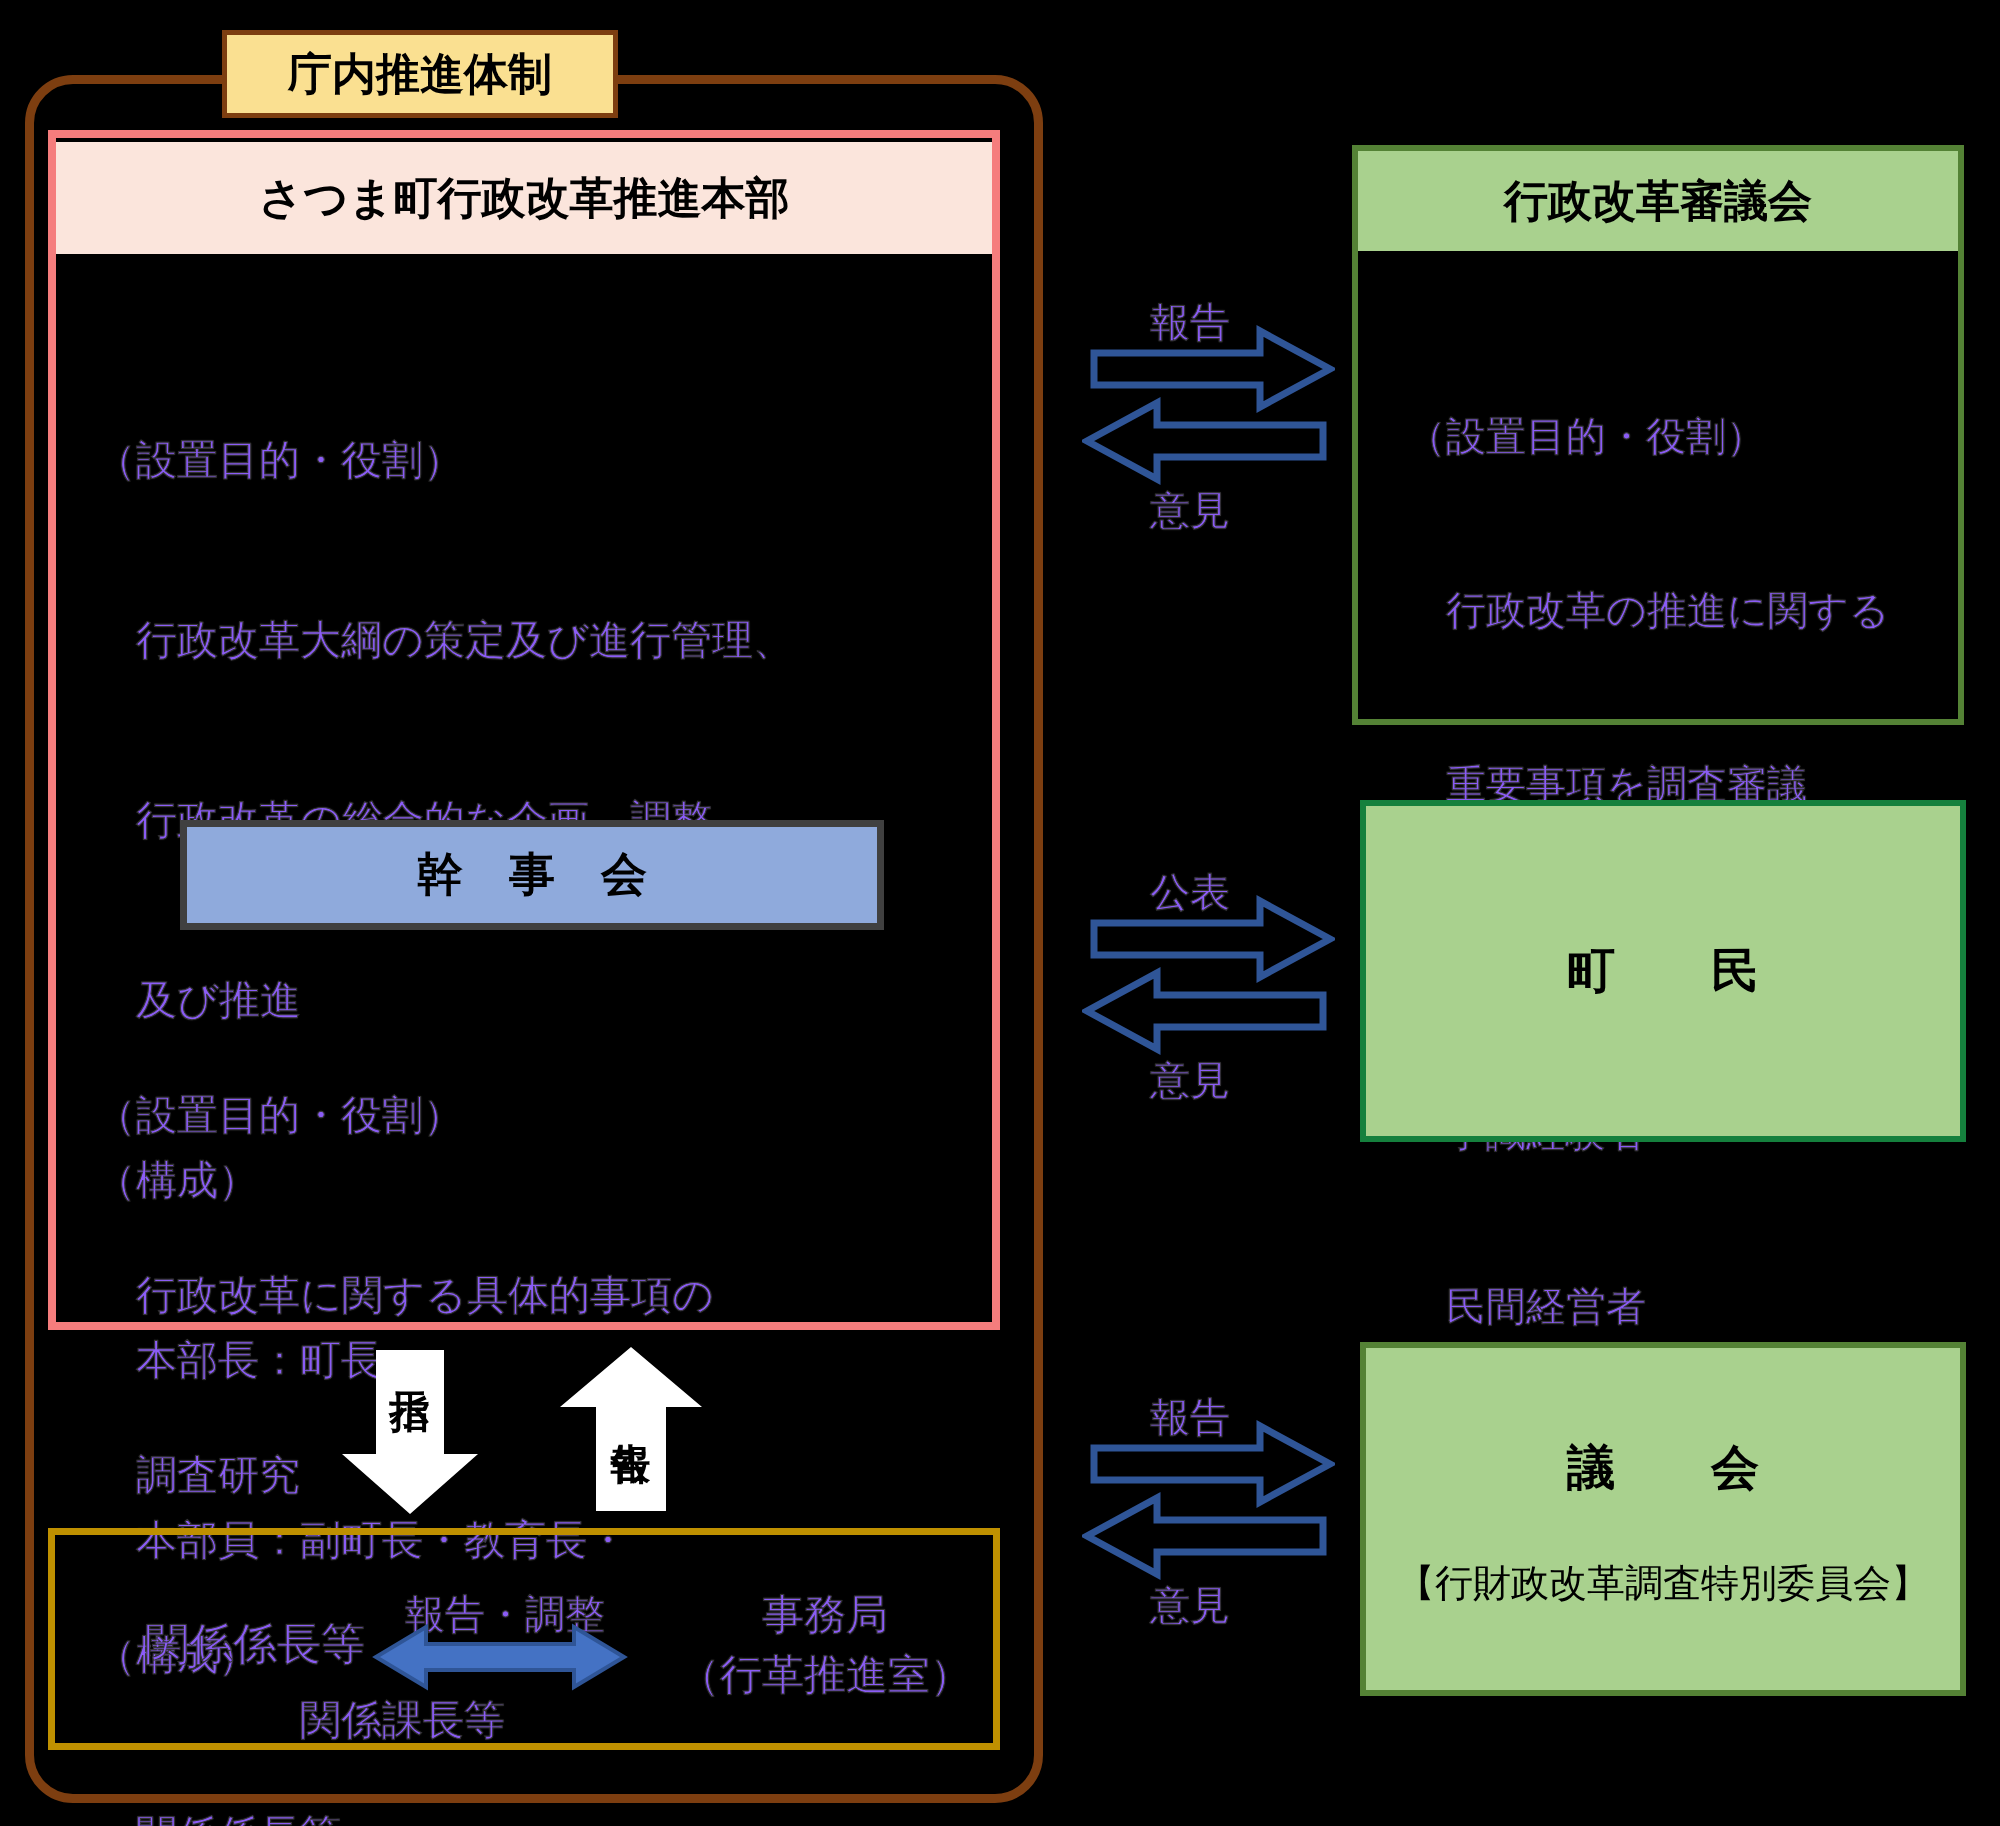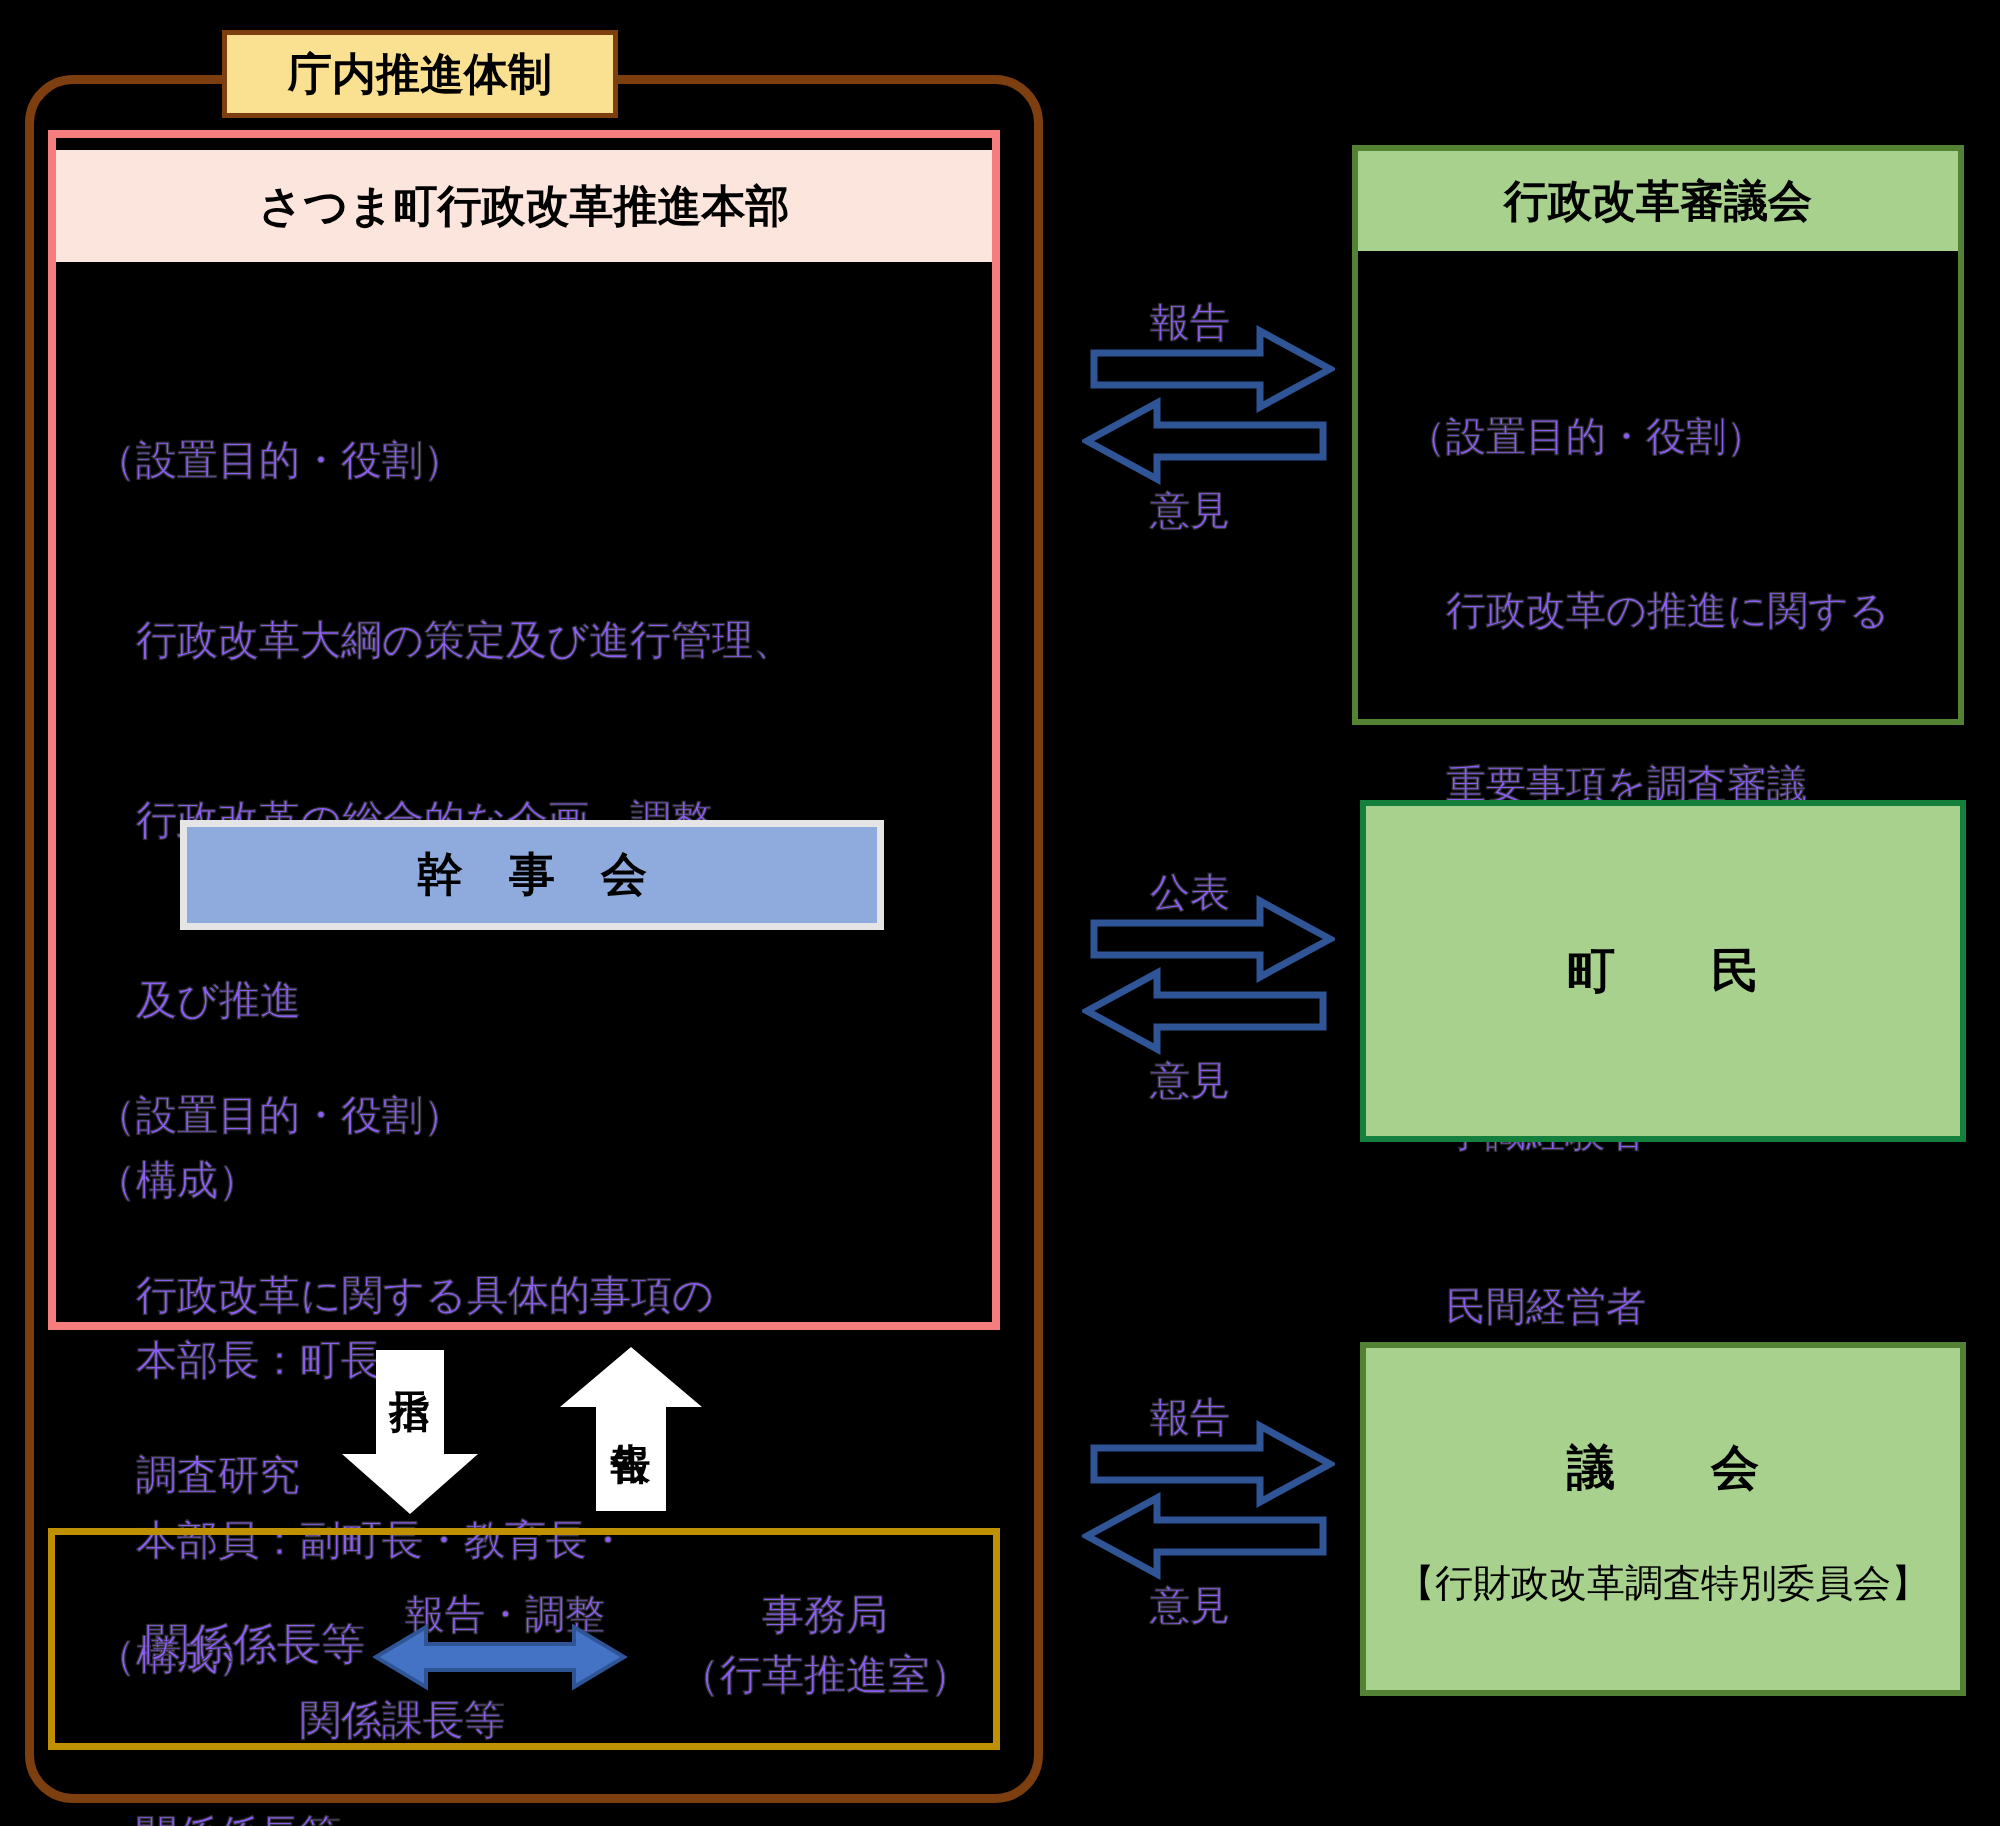--- a/index.html
+++ b/index.html
@@ -9,28 +9,28 @@
 
   
   .brown-box{left:25px;top:75px;width:1000px;height:1710px;border:9px solid #7D3E10;border-radius:48px;}
 
   
   .badge{left:222px;top:30px;width:386px;height:78px;background:#FAE091;border:5px solid #7D3E10;
          display:flex;align-items:center;justify-content:center;font-size:44px;font-weight:700;z-index:6;}
 
   
   .pink-box{left:48px;top:130px;width:936px;height:1184px;border:8px solid #F57D7D;}
-  .pink-header{position:absolute;left:0;top:12px;width:100%;height:112px;background:#FBE5DC;
+  .pink-header{position:absolute;left:0;top:4px;width:100%;height:112px;background:#FBE5DC;
                display:flex;align-items:center;justify-content:center;font-size:44px;font-weight:700;}
 
   
   .ghost{color:#8b5cf6;-webkit-text-stroke:1px #333;text-shadow:0 0 2px rgba(110,110,110,.55);}
   .blk{font-size:41px;line-height:60px;white-space:pre;}
 
-  .kanjikai{left:180px;top:820px;width:690px;height:96px;background:#8FAADC;border:7px solid #e5e5e5;
+  .kanjikai{left:180px;top:820px;width:690px;height:96px;background:#8FAADC;border:7px solid #404040;
             display:flex;align-items:center;justify-content:center;font-size:46px;font-weight:600;}
 
   
   .vtext{writing-mode:vertical-rl;text-orientation:upright;font-weight:700;font-size:40px;color:#000;
          position:absolute;left:50%;transform:translateX(-50%);line-height:1.1;}
 
   
   .gold-box{left:48px;top:1528px;width:938px;height:208px;border:7px solid #BF9000;}
 
   

